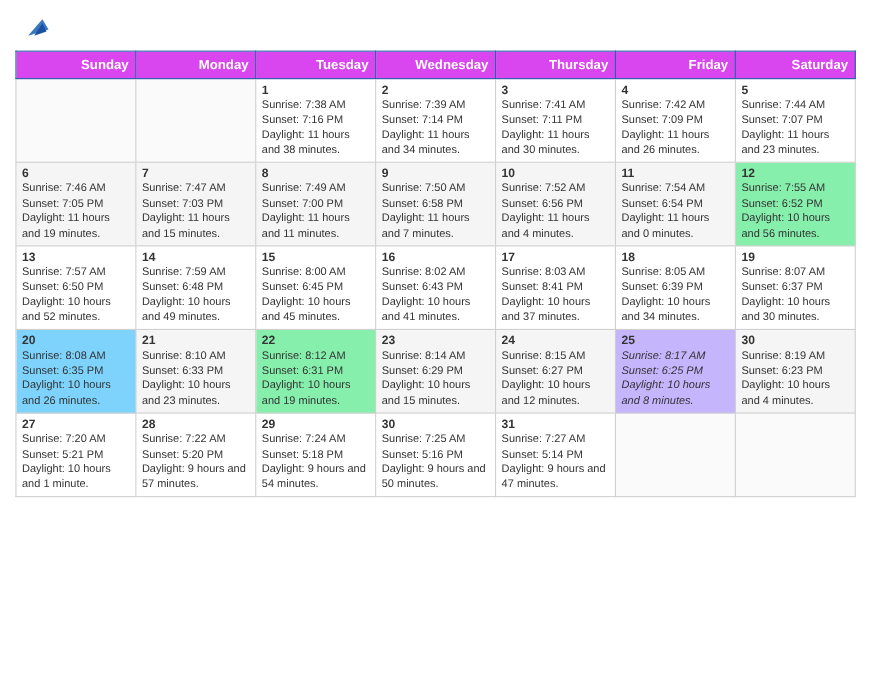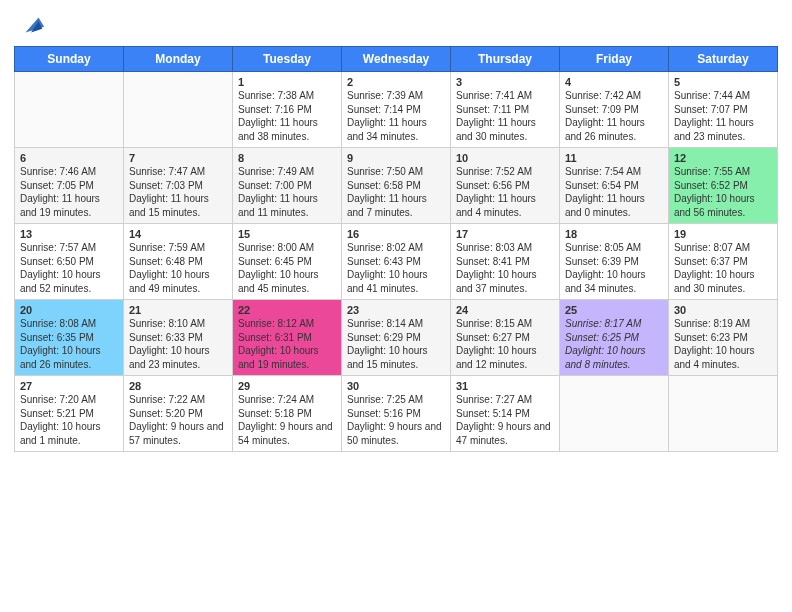--- a/index.html
+++ b/index.html
@@ -50,26 +50,26 @@
     .subtitle {
       font-size: 15px;
       color: #555;
       margin-top: 2px;
     }
     .calendar {
       width: 100%;
       border-collapse: collapse;
     }
     .calendar th {
-      background: #3b82f6;
+      background: #d946ef;
       color: #fff;
       font-size: 12px;
       font-weight: bold;
       padding: 5px 6px;
-      text-align: center;
+      text-align: right;
       border: 1px solid #2a60a8;
     }
     .calendar td {
       border: 1px solid #d0d0d0;
       vertical-align: top;
       padding: 4px 5px;
       width: calc(100% / 7);
       font-size: 10.2px;
       color: #333;
       min-height: 72px;
@@ -255,21 +255,21 @@
             <div class="day-info" style="white-space: pre-line;">Sunrise: 8:08 AM
 Sunset: 6:35 PM
 Daylight: 10 hours and 26 minutes.</div>
           </td>
           <td style="background: rgb(245, 245, 245);">
             <span class="day-num">21</span>
             <div class="day-info" style="white-space: pre-line;">Sunrise: 8:10 AM
 Sunset: 6:33 PM
 Daylight: 10 hours and 23 minutes.</div>
           </td>
-          <td style="background: #ec4899;">
+          <td style="background: #86efac;">
             <span class="day-num">22</span>
             <div class="day-info" style="white-space: pre-line;">Sunrise: 8:12 AM
 Sunset: 6:31 PM
 Daylight: 10 hours and 19 minutes.</div>
           </td>
           <td style="background: rgb(245, 245, 245);">
             <span class="day-num">23</span>
             <div class="day-info" style="white-space: pre-line;">Sunrise: 8:14 AM
 Sunset: 6:29 PM
 Daylight: 10 hours and 15 minutes.</div>

